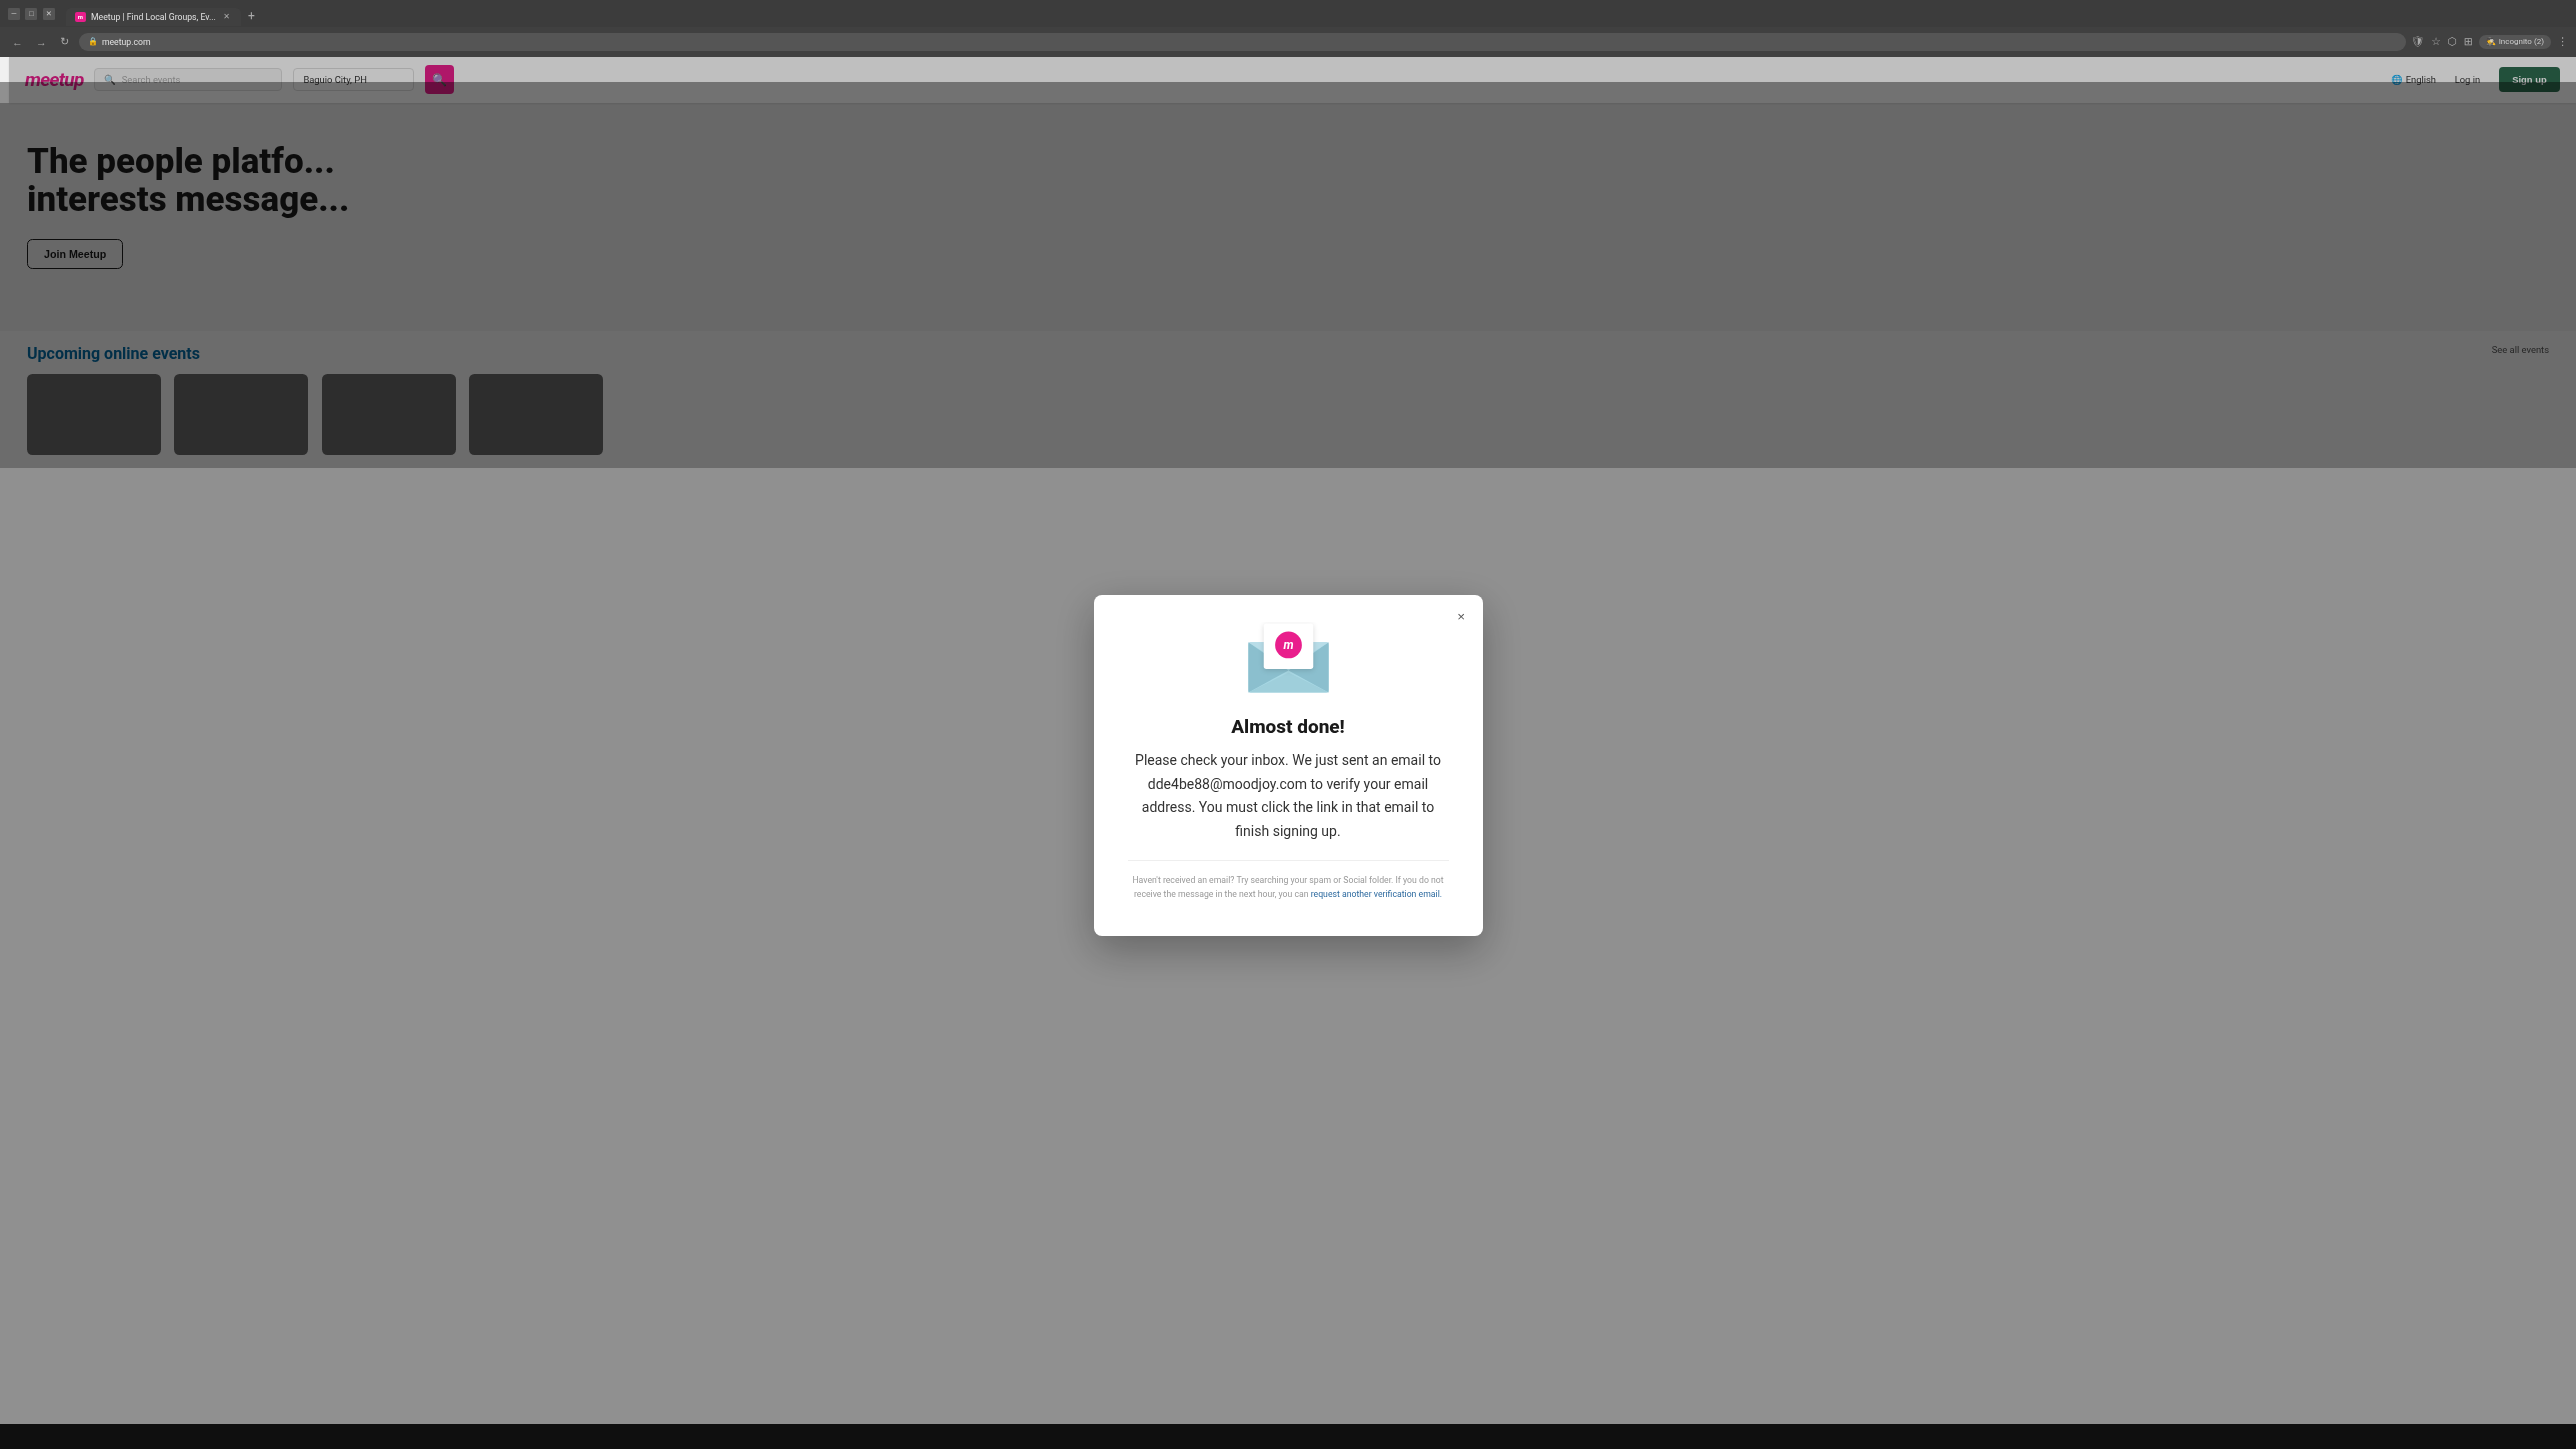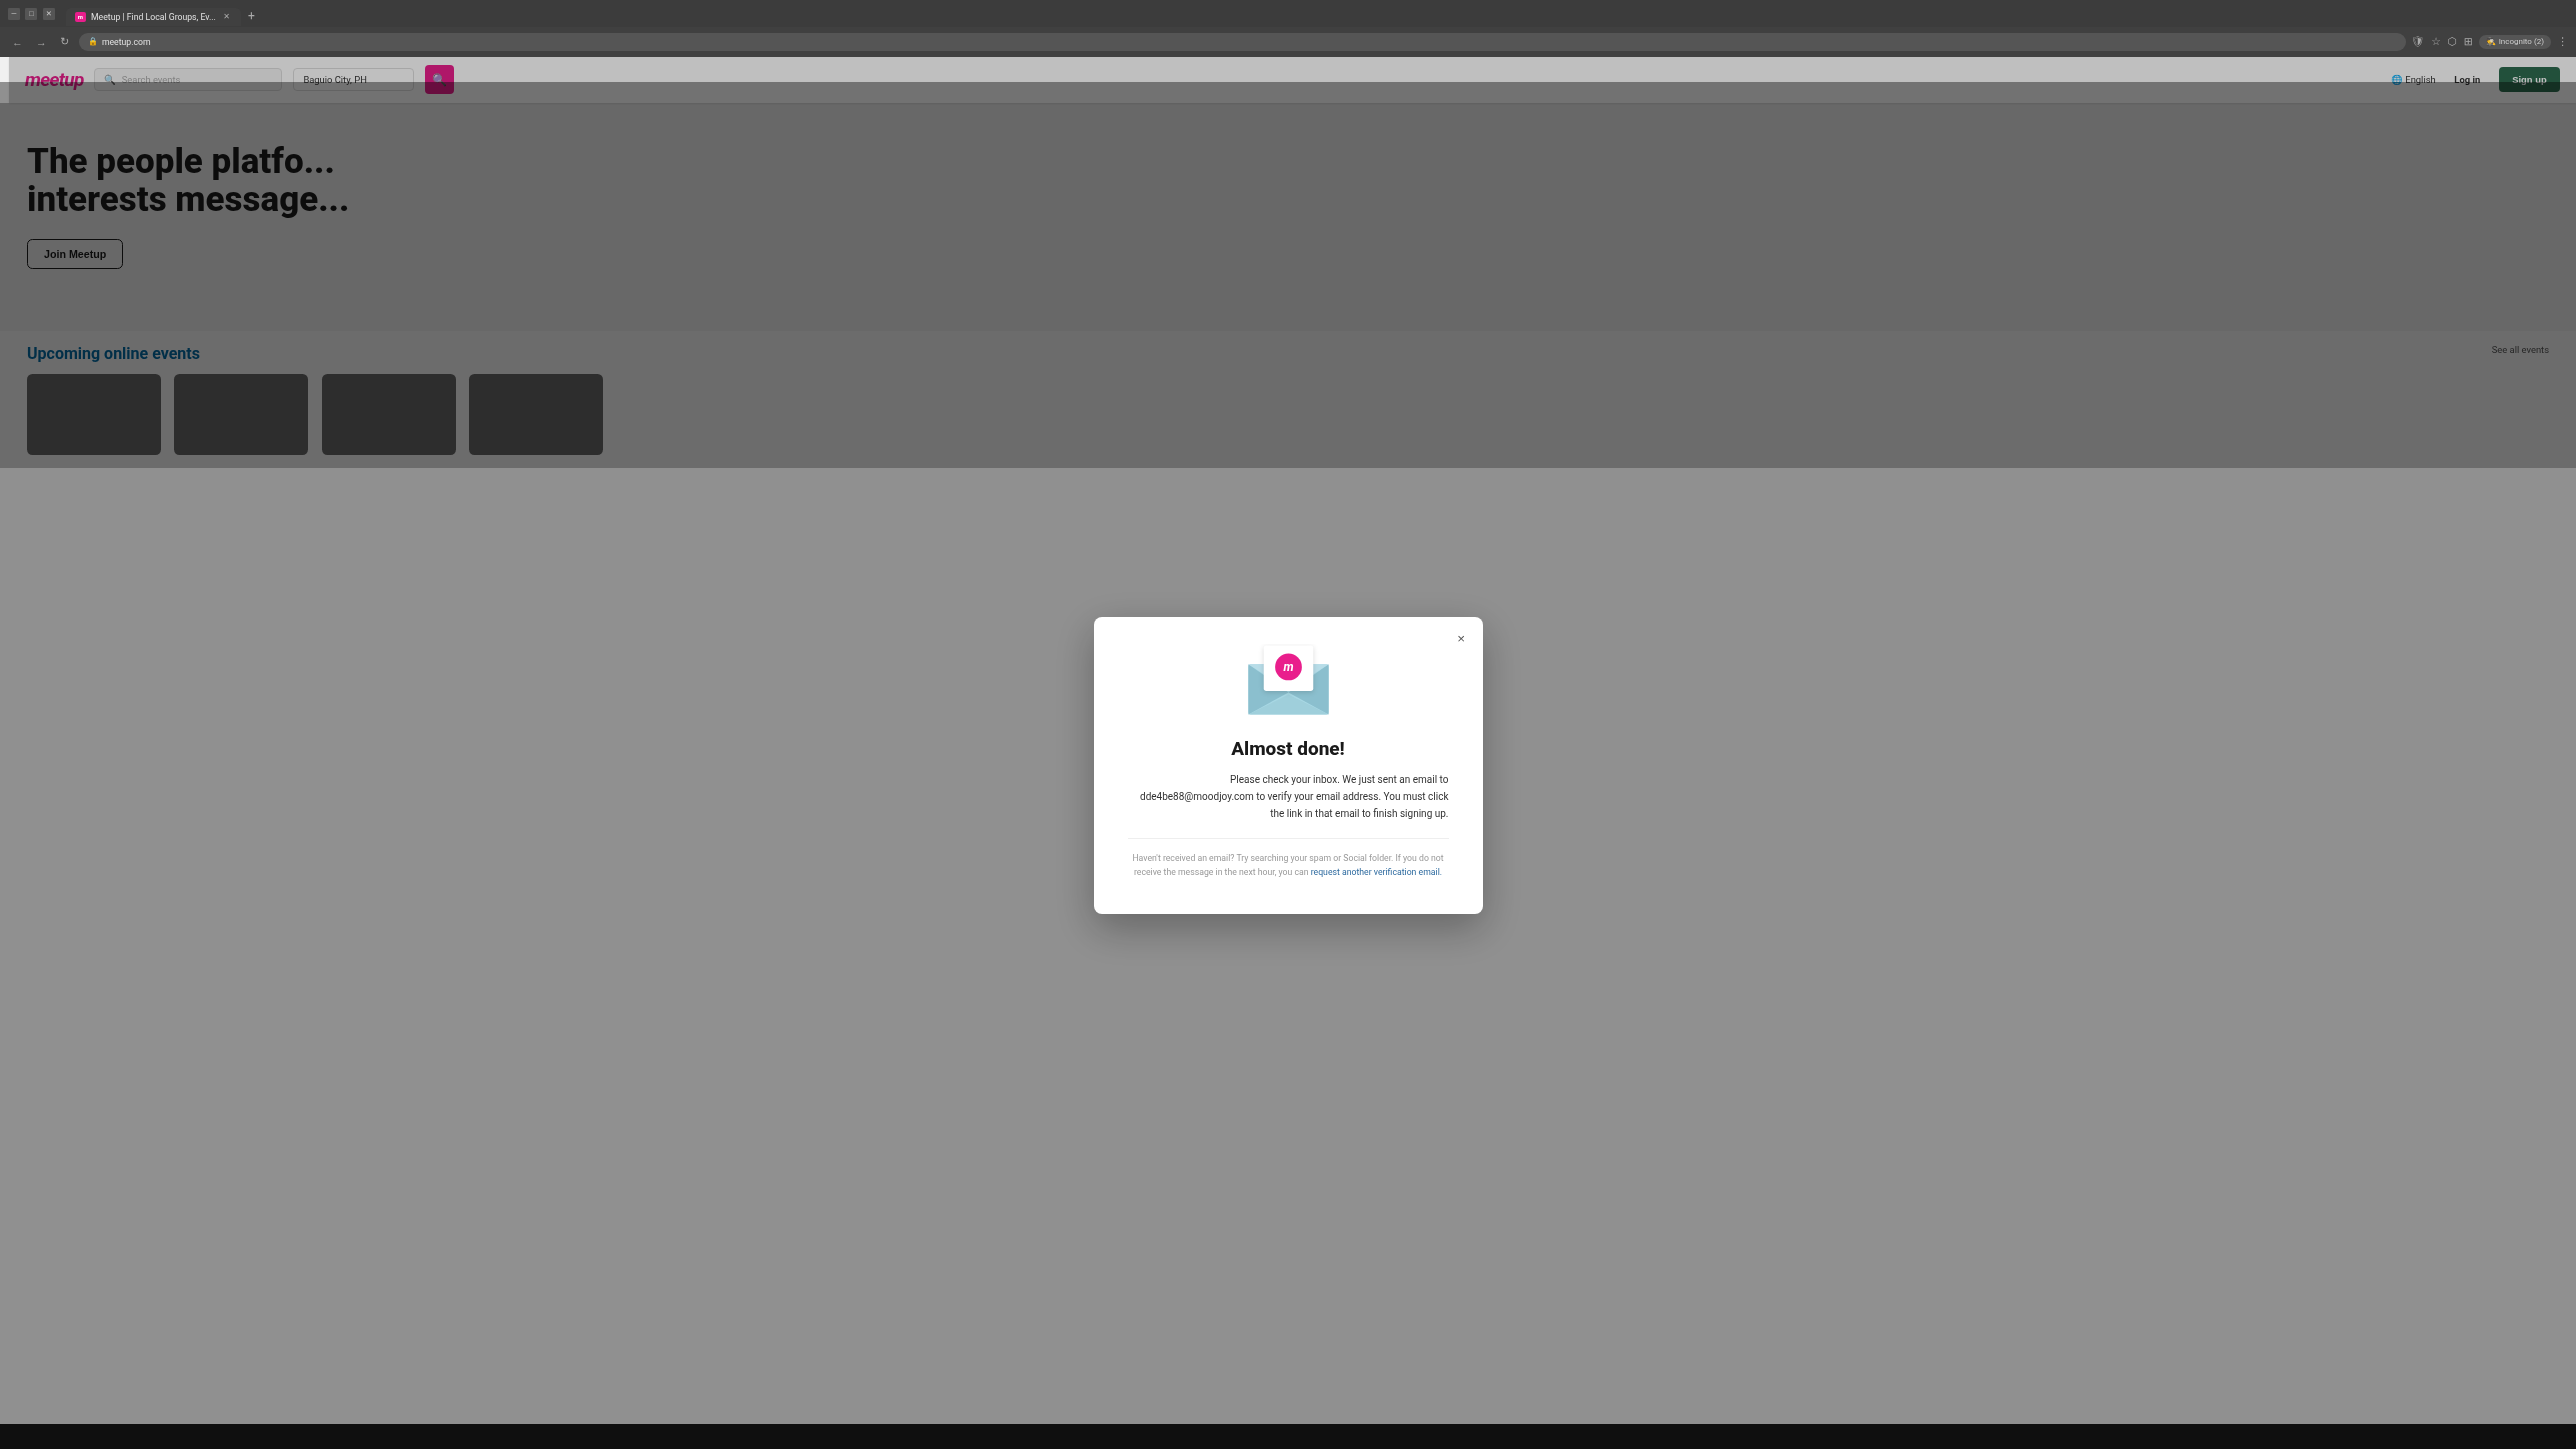--- a/index.html
+++ b/index.html
@@ -208,21 +208,21 @@
       display: flex;
       align-items: center;
       gap: 2.7px;
       color: #333;
       font-size: 9.4px;
       cursor: pointer;
     }
     .login-btn {
       color: #333;
       font-size: 9.4px;
-      font-weight: 700;
+      font-weight: 400;
       cursor: pointer;
       padding: 5.4px 8px;
     }
     .signup-btn {
       background: #2d6a4f;
       color: white;
       border: none;
       border-radius: 4px;
       padding: 6.7px 13.4px;
       font-size: 9.4px;
@@ -333,22 +333,22 @@
 
     
     .modal-title {
       text-align: center;
       font-size: 19px;
       font-weight: 800;
       color: #1a1a1a;
       margin-bottom: 10.7px;
     }
     .modal-body-text {
-      text-align: right;
-      font-size: 10px;
+      text-align: center;
+      font-size: 14px;
       color: #333;
       line-height: 1.7;
       margin-bottom: 16px;
     }
     .modal-hint {
       text-align: center;
       font-size: 8.7px;
       color: #999;
       line-height: 1.6;
     }

